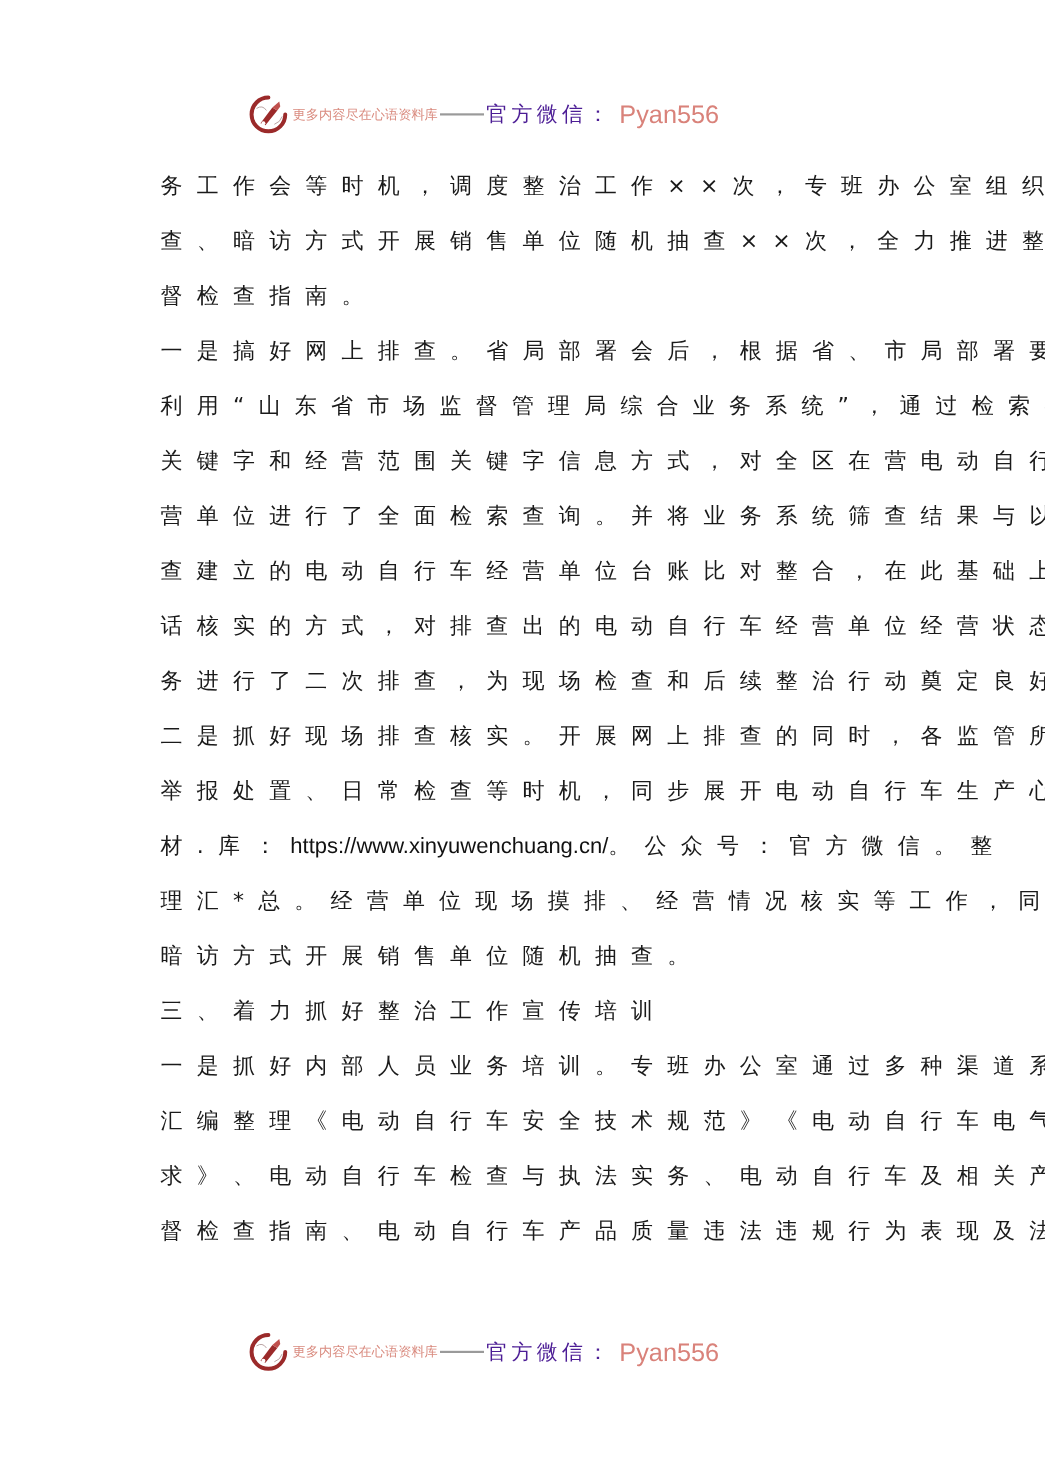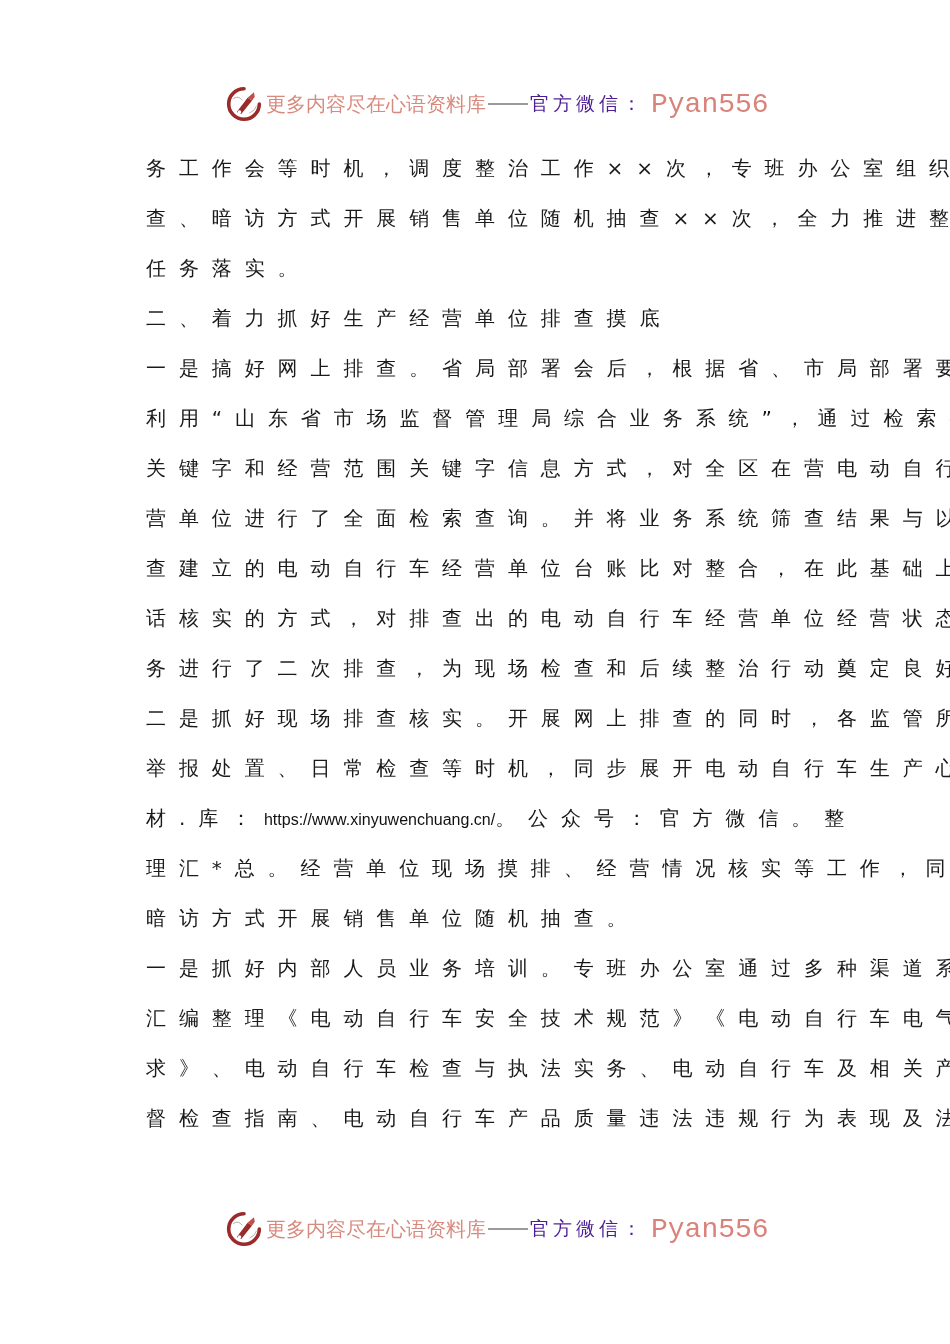--- a/index.html
+++ b/index.html
@@ -26,62 +26,62 @@
     .watermark.top { top: 84px; }
     .watermark.bottom { top: 1209px; }
     .wm-logo {
       width: 36px;
       height: 36px;
       margin-right: 4px;
       flex: 0 0 auto;
     }
     .wm-main {
       font-family: "DejaVu Serif", serif;
-      font-size: 20px;
+      font-size: 12px;
       color: #d98a7e;
       letter-spacing: 0px;
     }
     .wm-dash {
       display: inline-block;
       width: 40px;
       height: 2px;
       background: #9a9a9a;
       margin: 0 2px;
       vertical-align: middle;
     }
     .wm-wechat {
       font-family: "DejaVu Serif", serif;
       font-size: 19px;
       color: #4c1d95;
       letter-spacing: 4px;
     }
     .wm-id {
-      font-family: Liberation Mono, monospace;
-      font-size: 28px;
+      font-family: Liberation Sans, sans-serif;
+      font-size: 23px;
       color: #d9827a;
       margin-left: 6px;
     }
     .content {
       position: absolute;
       left: 146px;
       top: 150px;
       width: 665px;
     }
     .line {
       height: 50px;
       line-height: 36px;
       font-size: 20px;
       letter-spacing: 12.9px;
       white-space: nowrap;
       color: #1a1a1a;
     }
     .line .latin {
       font-family: "Liberation Sans", sans-serif;
       letter-spacing: 0px;
-      font-size: 16px;
+      font-size: 20px;
       color: #111;
     }
   </style>
 </head>
 <body>
 
 <div class="watermark top">
   <svg class="wm-logo" viewBox="0 0 40 40">
     <path d="M20 3 A17 17 0 1 0 37 20" fill="none" stroke="#9b2a2a" stroke-width="4" stroke-linecap="round"></path>
     <path d="M12 29 L24 13 L29 16 L17 31 Z" fill="#9b2a2a"></path>
@@ -92,36 +92,36 @@
   </svg>
   <span class="wm-main">更多内容尽在心语资料库</span>
   <span class="wm-dash"></span>
   <span class="wm-wechat">官方微信：</span>
   <span class="wm-id">Pyan556</span>
 </div>
 
 <div class="content">
   <div class="line">务工作会等时机，调度整治工作××次，专班办公室组织开展采取明</div>
   <div class="line">查、暗访方式开展销售单位随机抽查××次，全力推进整治重点工作</div>
-  <div class="line">任务落实。</div>
-  <div class="line">二、着力抓好生产经营单位排查摸底</div>
+  <div class="line">督检查指南。</div>
   <div class="line">一是搞好网上排查。省局部署会后，根据省、市局部署要求，先期</div>
   <div class="line">利用“山东省市场监督管理局综合业务系统”，通过检索字号名称</div>
   <div class="line">关键字和经营范围关键字信息方式，对全区在营电动自行车生产经</div>
   <div class="line">营单位进行了全面检索查询。并将业务系统筛查结果与以往现场检</div>
   <div class="line">查建立的电动自行车经营单位台账比对整合，在此基础上，采取电</div>
   <div class="line">话核实的方式，对排查出的电动自行车经营单位经营状态、主营业</div>
   <div class="line">务进行了二次排查，为现场检查和后续整治行动奠定良好基础。</div>
   <div class="line">二是抓好现场排查核实。开展网上排查的同时，各监管所结合投诉</div>
   <div class="line">举报处置、日常检查等时机，同步展开电动自行车生产心\语文创素</div>
   <div class="line">
     <span>材.库：</span><span class="latin">https://www.xinyuwenchuang.cn/</span><span>。公众号：官方微信。整</span>
   </div>
   <div class="line">理汇*总。经营单位现场摸排、经营情况核实等工作，同步动态充实</div>
   <div class="line">暗访方式开展销售单位随机抽查。</div>
+  <div class="line">三、着力抓好整治工作宣传培训</div>
   <div class="line">一是抓好内部人员业务培训。专班办公室通过多种渠道系统搜集、</div>
   <div class="line">汇编整理《电动自行车安全技术规范》《电动自行车电气安全要</div>
   <div class="line">求》、电动自行车检查与执法实务、电动自行车及相关产品现场监</div>
   <div class="line">督检查指南、电动自行车产品质量违法违规行为表现及法律适用参</div>
 </div>
 
 <div class="watermark bottom">
   <svg class="wm-logo" viewBox="0 0 40 40">
     <path d="M20 3 A17 17 0 1 0 37 20" fill="none" stroke="#9b2a2a" stroke-width="4" stroke-linecap="round"></path>
     <path d="M12 29 L24 13 L29 16 L17 31 Z" fill="#9b2a2a"></path>

